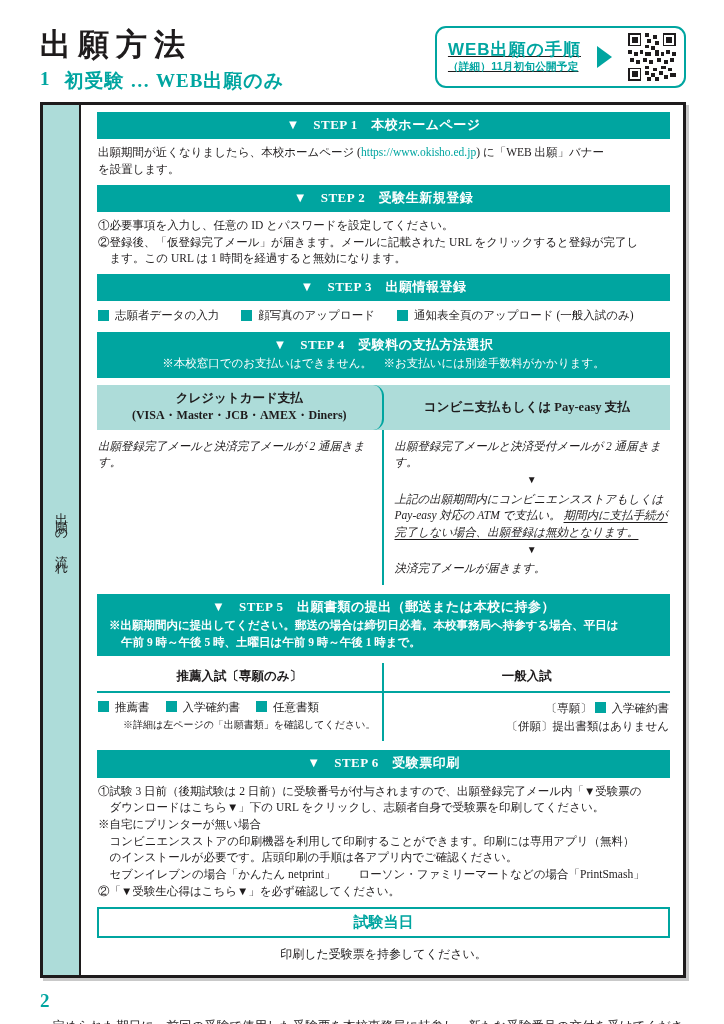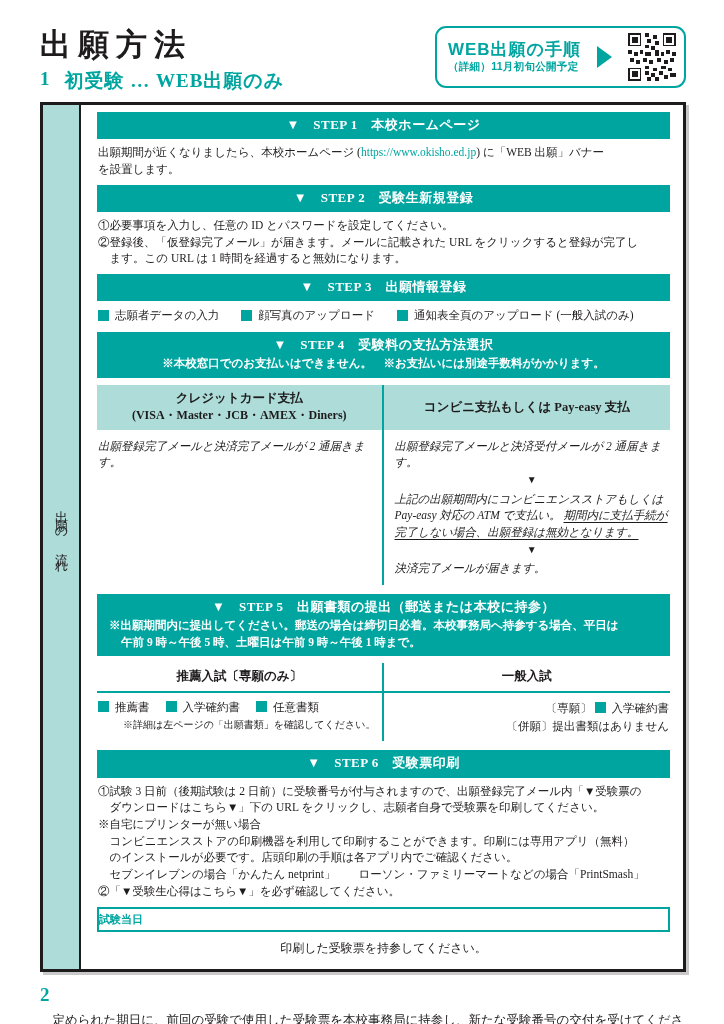--- a/index.html
+++ b/index.html
@@ -15,20 +15,21 @@
   
   .header-row { display: flex; justify-content: space-between; align-items: flex-start; }
   .doc-title { font-size: 31px; font-weight: bold; letter-spacing: 7px; line-height: 1.1; margin-top: 4px; }
   .sec-heading { color: #00a5a0; font-weight: bold; font-size: 19px; margin-top: 6px; letter-spacing: 1px; display: flex; }
   .sec-heading .num { margin-right: 14px; }
 
   .badge {
     border: 2.5px solid #00a5a0; border-radius: 11px;
     padding: 5px 8px 5px 11px; display: flex; align-items: center; gap: 16px;
     margin-top: 2px;
+    text-decoration: underline;
   }
   .badge-text { font-family: "Liberation Sans", "DejaVu Sans", sans-serif; color: #00a5a0; }
   .badge-l1 { font-size: 17px; font-weight: bold; letter-spacing: 1px; line-height: 1.2; }
   .badge-l2 { font-size: 10.5px; font-weight: bold; letter-spacing: 0.3px; }
   .badge-arrow { width: 0; height: 0; border-left: 15px solid #00a5a0; border-top: 11px solid transparent; border-bottom: 11px solid transparent; flex: none; }
   .qr { flex: none; width: 48px; height: 48px; }
   .qr svg { display: block; width: 48px; height: 48px; }
 
   
   .flow-box {
@@ -45,36 +46,36 @@
     writing-mode: vertical-rl; text-orientation: upright;
     font-size: 13px; letter-spacing: 9px; color: #222;
   }
   .content { flex: 1; padding: 7px 13px 9px 16px; font-size: 11.5px; line-height: 1.45; }
 
   .bar {
     background: #00a5a0; color: #fff; text-align: center;
     font-weight: bold; font-size: 13px; padding: 4px 0 4.5px;
   }
   .bar .bar-title { letter-spacing: 0.5px; text-align: center; }
-  .bar-note { font-size: 11.5px; padding: 0 10px 2px; text-align: center; font-weight: bold; }
+  .bar-note { font-size: 11.5px; padding: 0 10px 2px; text-align: center; font-weight: normal; }
   .bar-note-left { font-size: 11.5px; padding: 0 0 1px 12px; text-align: left; font-weight: bold; }
   .bar-note-left.indent { padding-left: 24px; }
 
   .step-text { margin: 5px 1px 7px; }
   .step-text .line { min-height: 16px; }
   .url-link { color: #00a5a0; text-decoration: none; }
 
   .bullet-row { display: flex; gap: 22px; margin: 6px 1px 8px; align-items: center; }
   .sq { display: inline-block; width: 11px; height: 11px; background: #00a5a0; margin-right: 6px; flex: none; vertical-align: -1px; }
   .bullet-item { display: flex; align-items: center; }
 
   
   .pay-table { margin: 7px 0 9px; }
   .pay-head { display: flex; background: #addcd9; text-align: center; font-weight: bold; }
-  .pay-head .cell-l { width: 50%; border-right: 2px solid #00a5a0; padding: 4px 4px 5px; }
+  .pay-head .cell-l { width: 50%; border-right: 2px solid #00a5a0; padding: 4px 4px 5px; border-radius: 11px; }
   .pay-head .cell-r { width: 50%; padding: 4px 4px 5px; display: flex; align-items: center; justify-content: center; font-size: 12.5px; }
   .pay-head .l1 { font-size: 12.5px; }
   .pay-head .l2 { font-size: 12px; }
   .pay-body { display: flex; min-height: 140px; font-style: italic; }
   .pay-body .cell-l { width: 50%; border-right: 2px solid #00a5a0; padding: 8px 10px 8px 1px; }
   .pay-body .cell-r { width: 50%; padding: 8px 1px 8px 11px; }
   .flow-arrow { text-align: center; font-size: 10px; margin: 2px 0 3px; color: #1e1b1c; }
   .u { text-decoration: underline; text-underline-offset: 2.5px; }
 
   
@@ -86,21 +87,21 @@
   .doc-body .cell-l { width: 50%; border-right: 2px solid #00a5a0; padding: 6px 6px 6px 1px; }
   .doc-body .cell-r { width: 50%; padding: 6px 1px 6px 11px; line-height: 1.6; }
   .doc-items { display: flex; gap: 16px; align-items: center; }
   .doc-note { font-size: 10px; margin-top: 3px; }
 
   .step6-lines { margin: 5px 1px 7px; }
   .step6-lines .line { min-height: 16px; }
 
   .testday {
     border: 2px solid #00a5a0; color: #00a5a0; font-weight: bold;
-    text-align: left; font-size: 11px; padding: 2.5px 0; margin-top: 8px;
+    text-align: center; font-size: 15px; padding: 2.5px 0; margin-top: 8px;
   }
   .testday-note { text-align: center; margin: 8px 0 2px; font-size: 12px; }
 
   
   .sec2 { margin-top: 12px; }
   .sec2-para { font-size: 12.5px; line-height: 1.75; margin-top: 4px; text-indent: 1em; }
 </style>
 </head>
 <body>
 

